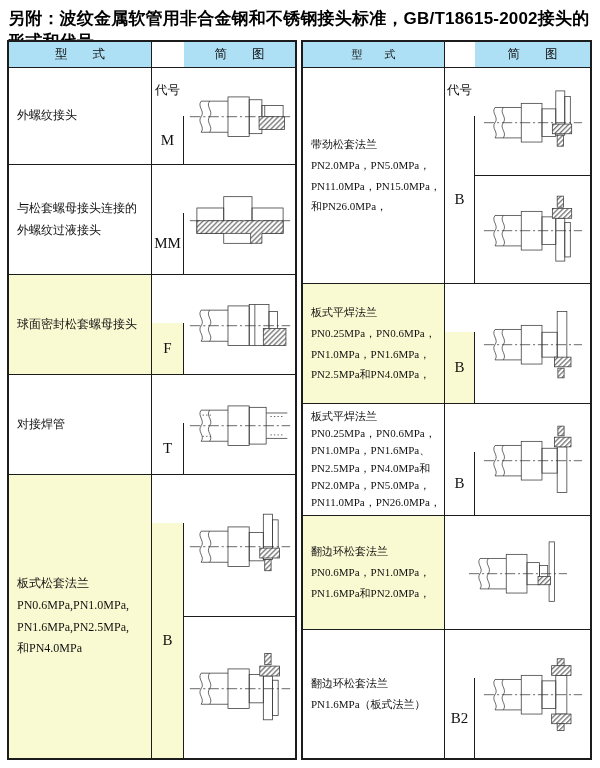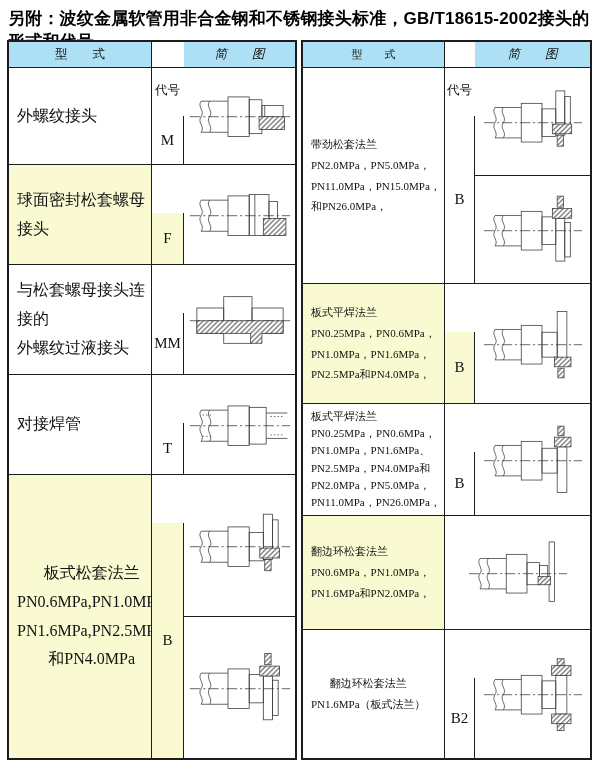--- a/index.html
+++ b/index.html
@@ -13,27 +13,27 @@
   body{position:relative;font-family:"Liberation Serif","DejaVu Serif",serif;color:var(--ink);}
   .title{
     position:absolute;left:8px;top:7px;width:588px;
     font-family:"Liberation Sans","DejaVu Sans",sans-serif;
     font-weight:bold;font-size:17px;color:#000;letter-spacing:.2px;
   }
   .tbl{position:absolute;top:40px;height:720px;border:2px solid var(--border);background:#fff;display:flex;flex-direction:column;}
   #left-tbl{left:7px;width:290px;}
   #right-tbl{left:301px;width:291px;}
   .row{display:flex;border-bottom:1px solid var(--border);flex:0 0 auto;}
-  .row:last-child{border-bottom:none;flex:1 1 auto;text-align:center;}
+  .row:last-child{border-bottom:none;flex:1 1 auto;}
   .c{border-right:1px solid var(--border);display:flex;align-items:center;background:#fff;}
   .c:last-child{border-right:none;}
   .type{width:143px;padding:3px 2px 3px 8px;justify-content:flex-start;
-        font-size:16px;line-height:1.8;white-space:pre-line;}
+        font-size:12px;line-height:1.8;white-space:pre-line;}
   .code{width:32px;justify-content:center;font-size:15px;margin-top:48px;}
-  .diag{flex:1;flex-direction:column;justify-content:center;font-style:italic;}
+  .diag{flex:1;flex-direction:column;justify-content:center;}
   #right-tbl .type{width:142px;font-size:11px;line-height:1.9;}
   #right-tbl .code{width:30px;}
   #right-tbl .tight{line-height:1.55;}
   .hl{background:var(--hl-bg);}
   .hdr .c{background:var(--header-bg);justify-content:center;font-size:12.5px;padding:0;}
   .half{flex:1;width:100%;display:flex;align-items:center;justify-content:center;}
   .half + .half{border-top:1px solid var(--border);}
   .dsvg{width:106px;height:78px;display:block;}
   #right-tbl .dsvg{width:104px;height:76px;}
   .h{fill:url(#hatch);}
@@ -78,49 +78,49 @@
             <use href="#cl"></use>
           <rect x="88" y="32" width="18" height="48"></rect>
           <rect x="106" y="40" width="30" height="32"></rect>
           <line x1="110" y1="40" x2="110" y2="72"></line>
           <rect x="102" y="56" width="36" height="18" class="h"></rect>
         </g>
       </svg>
     </div>
   </div>
 
-  <div class="row" style="height:100px">
-    <div class="c type hl">球面密封松套螺母接头</div>
-    <div class="c code hl">F</div>
-    <div class="c diag">
-      <svg class="dsvg" viewBox="0 0 150 110">
-        <g stroke="#3a3a3a" fill="none" stroke-width="1.1">
-          <use href="#hose"></use>
-            <use href="#cl"></use>
-          <rect x="88" y="26" width="28" height="58"></rect>
-          <line x1="96" y1="26" x2="96" y2="84"></line>
-          <rect x="116" y="36" width="12" height="28"></rect>
-          <rect x="108" y="60" width="32" height="24" class="h"></rect>
-        </g>
-      </svg>
-    </div>
-  </div>
-
   <div class="row" style="height:110px">
     <div class="c type">与松套螺母接头连接的
 外螺纹过液接头</div>
     <div class="c code">MM</div>
     <div class="c diag">
       <svg class="dsvg" viewBox="0 0 150 110">
         <g stroke="#3a3a3a" fill="none" stroke-width="1.1">
           <use href="#cl"></use>
           <rect x="14" y="38" width="38" height="36"></rect>
           <rect x="52" y="22" width="40" height="66"></rect>
           <rect x="92" y="38" width="44" height="36"></rect>
           <polygon points="14,56 136,56 136,74 106,74 106,88 90,88 90,74 14,74" class="h"></polygon>
+        </g>
+      </svg>
+    </div>
+  </div>
+
+  <div class="row" style="height:100px">
+    <div class="c type hl">球面密封松套螺母接头</div>
+    <div class="c code hl">F</div>
+    <div class="c diag">
+      <svg class="dsvg" viewBox="0 0 150 110">
+        <g stroke="#3a3a3a" fill="none" stroke-width="1.1">
+          <use href="#hose"></use>
+            <use href="#cl"></use>
+          <rect x="88" y="26" width="28" height="58"></rect>
+          <line x1="96" y1="26" x2="96" y2="84"></line>
+          <rect x="116" y="36" width="12" height="28"></rect>
+          <rect x="108" y="60" width="32" height="24" class="h"></rect>
         </g>
       </svg>
     </div>
   </div>
 
 
   <div class="row" style="height:100px">
     <div class="c type">对接焊管</div>
     <div class="c code">T</div>
     <div class="c diag">

